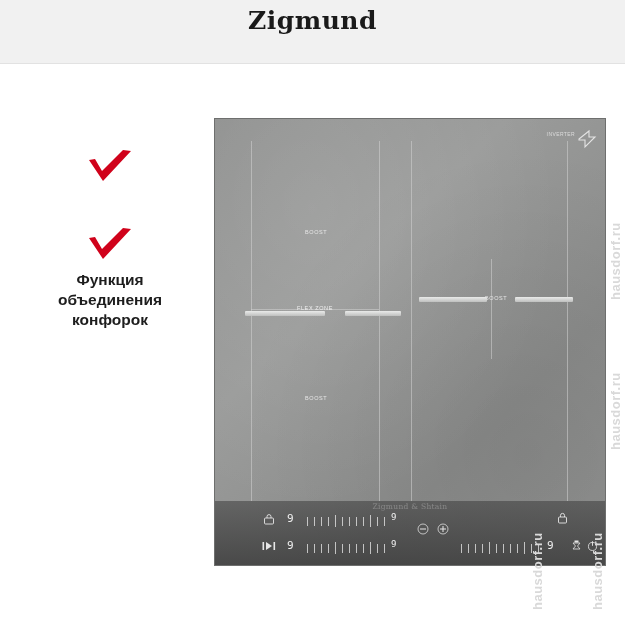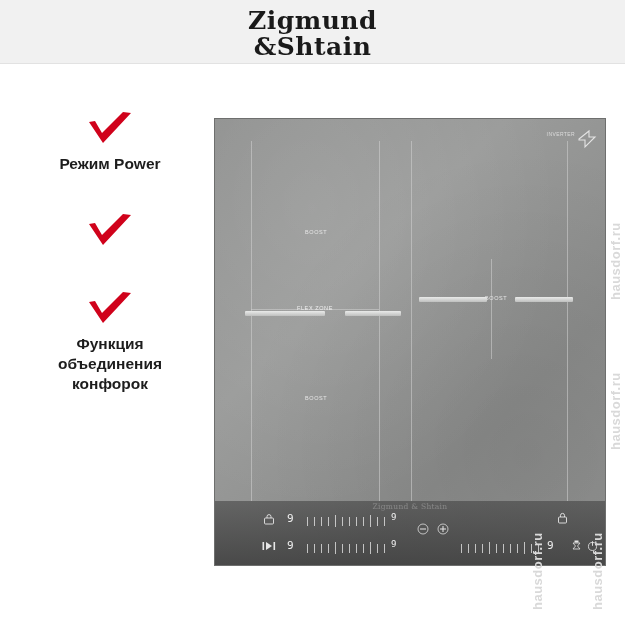--- a/index.html
+++ b/index.html
@@ -195,32 +195,25 @@
   }
 </style>
 </head>
 <body>
 
 <div class="page">
 
   <div class="header">
     <div class="brand">
       <span class="l1">Zigmund</span>
-      <span class="l2">&amp;Shtain</span>
     </div>
   </div>
 
   <div class="features">
 
-    <div class="feature f1">
-      <svg class="check" viewBox="0 0 46 34">
-        <path d="M2 10 L16 31 L44 1 L36 0 L15 21 L8 9 Z" fill="#d0021b"></path>
-      </svg>
-      <span class="feature-text">Режим Power</span>
-    </div>
 
     <div class="feature f2">
       <svg class="check" viewBox="0 0 46 34">
         <path d="M2 10 L16 31 L44 1 L36 0 L15 21 L8 9 Z" fill="#d0021b"></path>
       </svg>
     </div>
 
     <div class="feature f3">
       <svg class="check" viewBox="0 0 46 34">
         <path d="M2 10 L16 31 L44 1 L36 0 L15 21 L8 9 Z" fill="#d0021b"></path>

